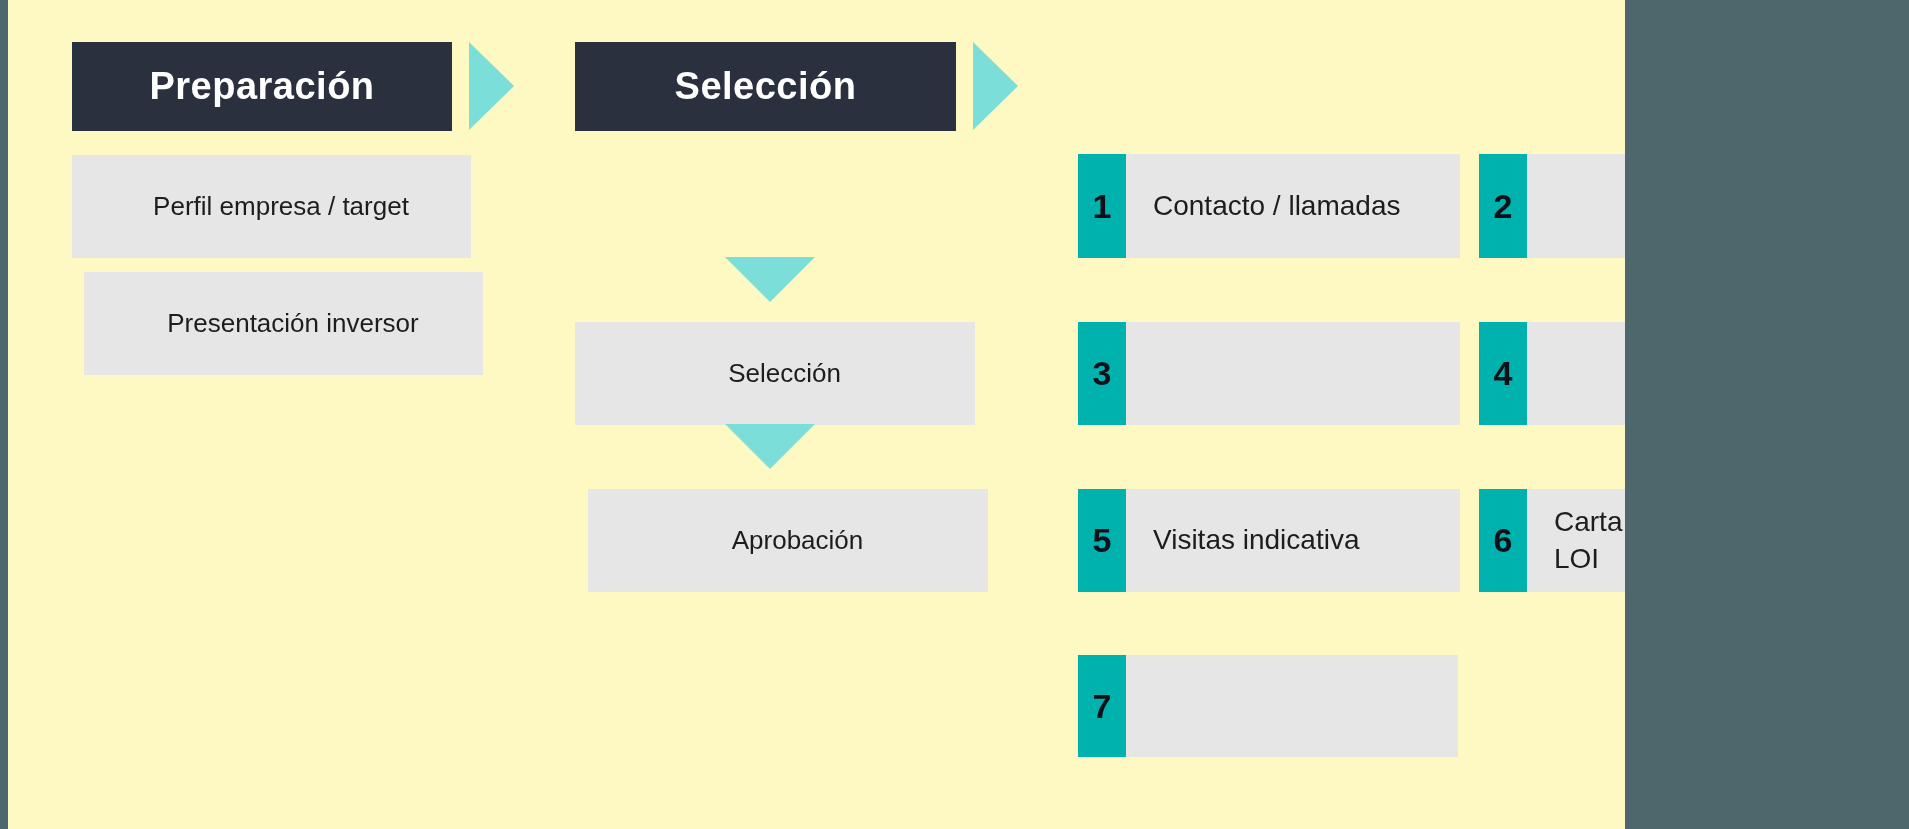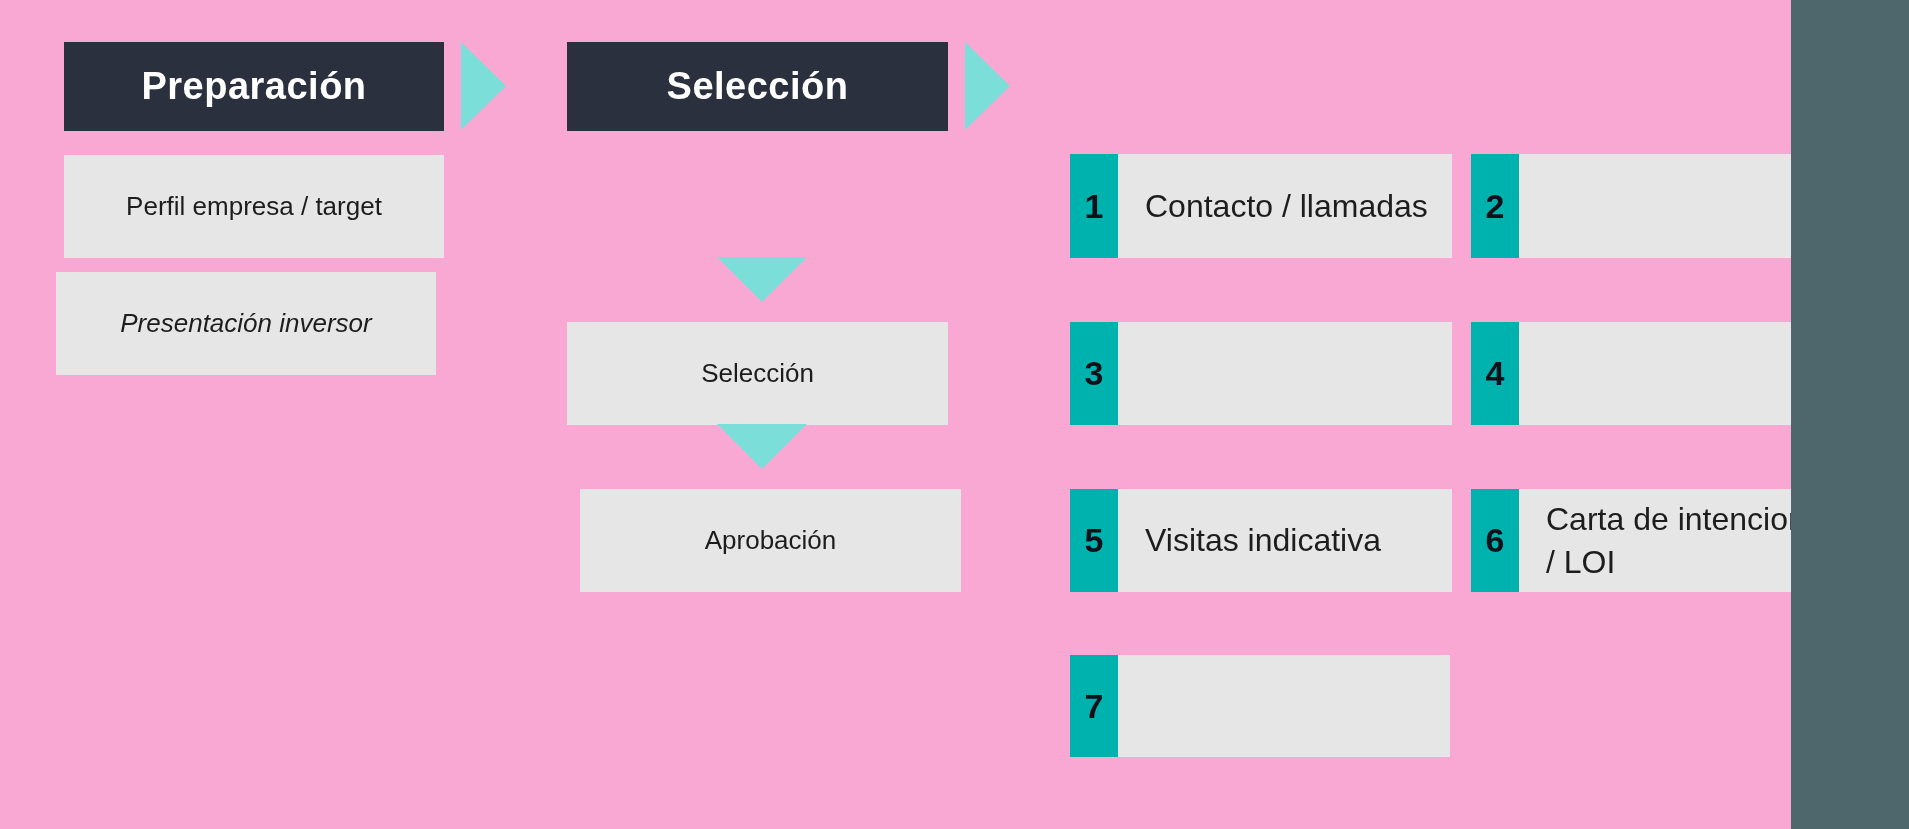--- a/index.html
+++ b/index.html
@@ -3,24 +3,25 @@
 <meta charset="utf-8">
 <style>
   html, body {
     margin: 0;
     padding: 0;
     background: #4D676C;
     font-family: "Liberation Sans", "DejaVu Sans", sans-serif;
   }
   #canvas {
     position: relative;
-    width: 1791px;
+    width: 1617px;
     height: 829px;
-    background: #f9a8d4;
+    background: #fef9c3;
     overflow: hidden;
+    margin-left: 8px;
   }
 
   
   .phase-header {
     position: absolute;
     top: 42px;
     height: 89px;
     background: #2A303D;
     color: #FFFFFF;
     font-size: 38px;
@@ -34,20 +35,21 @@
   
   .plain-box {
     position: absolute;
     background: #E6E6E6;
     color: #1D1D1D;
     font-size: 26px;
     display: flex;
     align-items: center;
     justify-content: center;
     text-align: center;
+    padding-left: 19px;
   }
 
   
   .arrow-right {
     position: absolute;
     top: 42px;
     width: 0;
     height: 0;
     border-top: 44px solid transparent;
     border-bottom: 44px solid transparent;
@@ -78,39 +80,39 @@
     color: #10101A;
     font-size: 34px;
     font-weight: 700;
     display: flex;
     align-items: center;
     justify-content: center;
   }
   .step-label {
     flex: 1;
     color: #1D1D1D;
-    font-size: 32px;
+    font-size: 28px;
     line-height: 1.32;
     display: flex;
     align-items: center;
     padding-left: 27px;
     padding-right: 8px;
     white-space: pre-line;
   }
 </style>
 </head>
 <body>
 
 <div id="canvas">
 
   <div class="phase-header" style="left:64px; width:380px;">Preparación</div>
 
   <div class="plain-box" style="left:64px; top:155px; width:380px; height:103px;">Perfil empresa / target</div>
 
-  <div class="plain-box" style="left:56px; top:272px; width:380px; height:103px;font-style:italic;">Presentación inversor</div>
+  <div class="plain-box" style="left:76px; top:272px; width:380px; height:103px;">Presentación inversor</div>
 
   <div class="arrow-right" style="left:461px;"></div>
 
   <div class="phase-header" style="left:567px; width:381px;">Selección</div>
 
 
   <div class="arrow-down" style="left:717px; top:257px;"></div>
 
   <div class="plain-box" style="left:567px; top:322px; width:381px; height:103px;">Selección</div>
 

